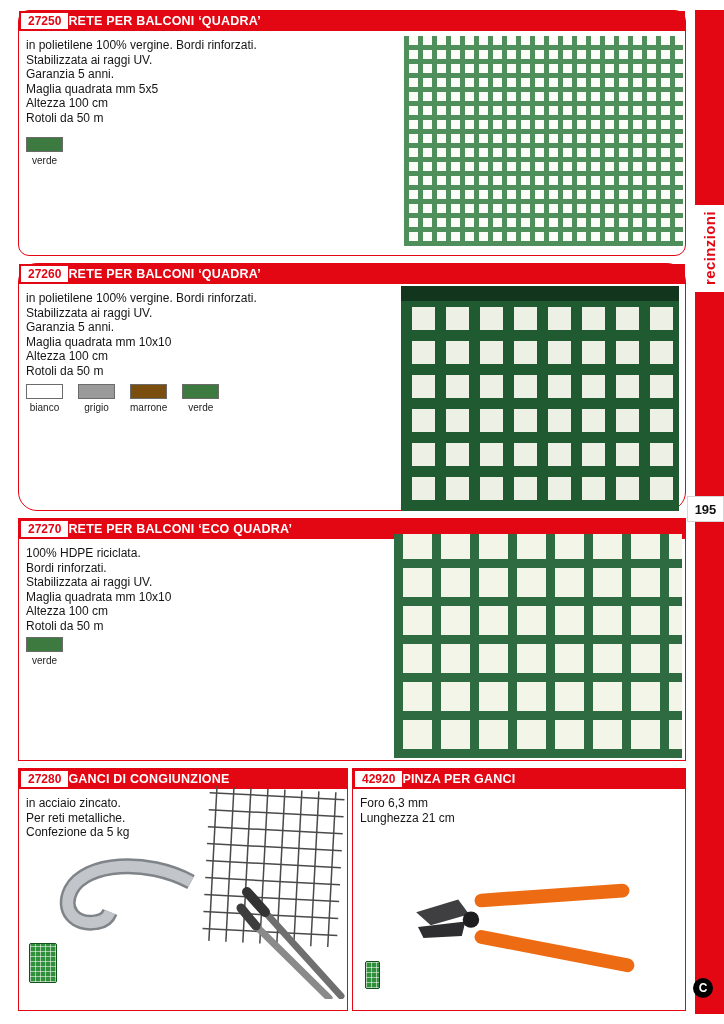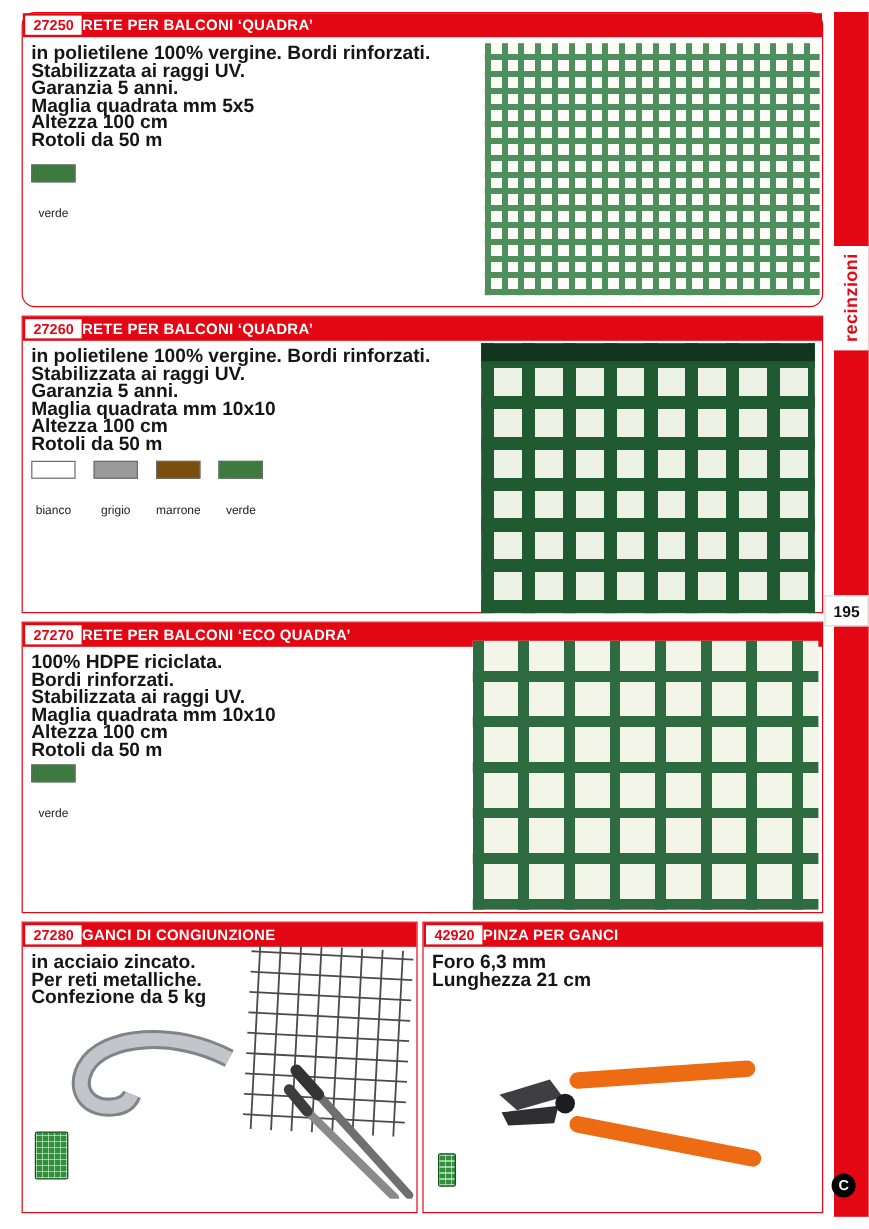--- a/index.html
+++ b/index.html
@@ -1,38 +1,38 @@
 <!DOCTYPE html>
 <html><head>
 <meta charset="utf-8">
 <style>
   * { box-sizing: border-box; margin: 0; padding: 0; }
   body { background: #fff; font-family: "Liberation Sans", sans-serif; }
   .page { position: relative; width: 724px; height: 1024px; background: #fff; overflow: hidden; }
 
   .sec { position: absolute; border: 1px solid #e30613; background: #fff; }
   .s1 { left: 18px; top: 10px;  width: 668px; height: 246px; border-radius: 11px; }
-  .s2 { left: 18px; top: 263px; width: 668px; height: 248px; }
+  .s2 { left: 18px; top: 263px; width: 668px; height: 248px; border-radius: 19px; }
   .s3 { left: 18px; top: 518px; width: 668px; height: 243px; }
   .s4 { left: 18px; top: 768px; width: 330px; height: 243px; }
   .s5 { left: 352px; top: 768px; width: 334px; height: 243px; }
 
   .hdr { position: absolute; top: 0; left: 0; right: 0; height: 20px; background: #e30613; display: flex; align-items: center; }
   .code { background: #fff; color: #e30613; font-weight: bold; font-size: 12px; height: 16px; line-height: 16px; padding: 0 7px; margin-left: 2px; }
   .title { color: #fff; font-weight: bold; font-size: 12.5px; letter-spacing: .2px; white-space: nowrap; }
 
-  .lines { position: absolute; top: 27px; left: 7px; font-size: 16px; line-height: 14.5px; color: #151515; font-weight: bold; }
+  .lines { position: absolute; top: 27px; left: 7px; font-size: 12px; line-height: 14.5px; color: #151515; }
 
   .swatches { position: absolute; left: 7px; display: flex; gap: 15px; }
   .s1 .swatches { top: 126px; }
   .s2 .swatches { top: 120px; }
   .s3 .swatches { top: 118px; }
   .swatch-item { display: flex; flex-direction: column; align-items: center; }
   .swatch { width: 37px; height: 15px; border: 1px solid #6b6b6b; }
-  .swatch-label { font-size: 10px; color: #222; margin-top: 21px; }
+  .swatch-label { font-size: 10px; color: #222; margin-top: 3px; }
 
   .photo { position: absolute; }
   .s1 .photo { left: 385px; top: 25px; width: 279px; height: 210px; }
   .s2 .photo { left: 382px; top: 22px; width: 278px; height: 225px; }
   .s3 .photo { left: 375px; top: 15px; width: 288px; height: 224px; }
   .mesh-band { position: absolute; top: 0; left: 0; right: 0; height: 15px; }
 
   .hook-art { position: absolute; left: 32px; top: 87px; width: 150px; height: 80px; }
   .meshpliers-art { position: absolute; left: 182px; top: 15px; width: 146px; height: 215px; }
   .pliers-art { position: absolute; left: 40px; top: 105px; width: 260px; height: 105px; }

